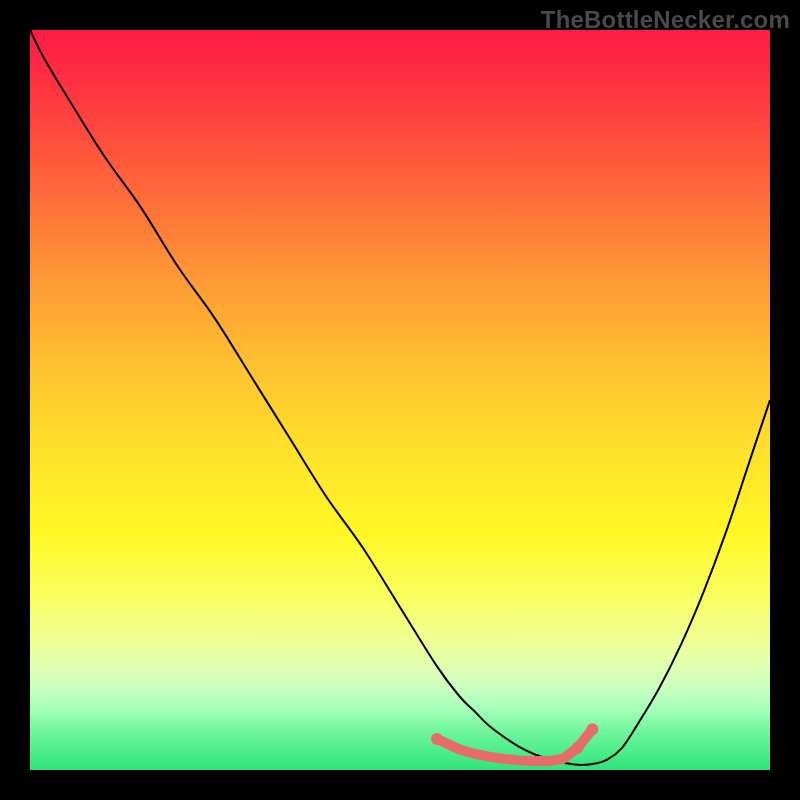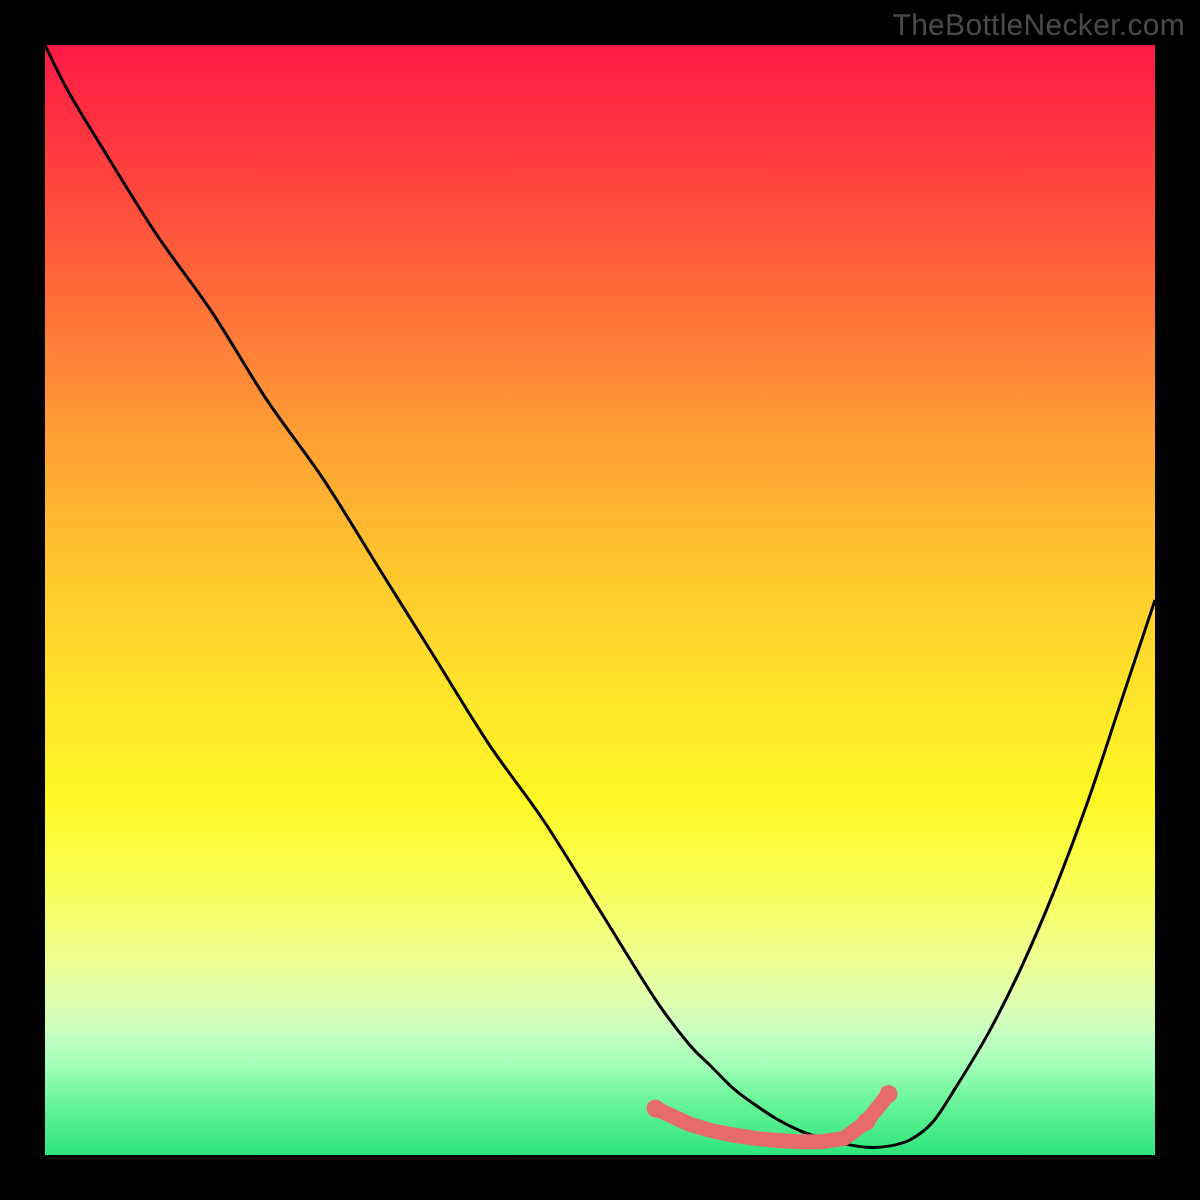--- a/index.html
+++ b/index.html
@@ -25,22 +25,22 @@
       #c8ffc0 89%,
       #a0ffb8 92%,
       #6cf59a 95%,
       #2ee57a 100%);
   }
   .attribution {
     position: absolute;
     top: 6px;
     right: 10px;
     font-family: Arial, Helvetica, sans-serif;
-    font-size: 20px;
-    font-weight: 400;
+    font-size: 24px;
+    font-weight: 700;
     color: #4a4a4a;
     letter-spacing: 0.2px;
   }
   svg.curve { position: absolute; left: 0; top: 0; width: 740px; height: 740px; }
   .curve path.line { fill: none; stroke: #000; stroke-width: 2; }
   .markers circle { fill: #e86b6b; }
   .markers path.bar { stroke: #e86b6b; stroke-width: 10; stroke-linecap: round; fill: none; }
 </style>
 </head>
 <body>

